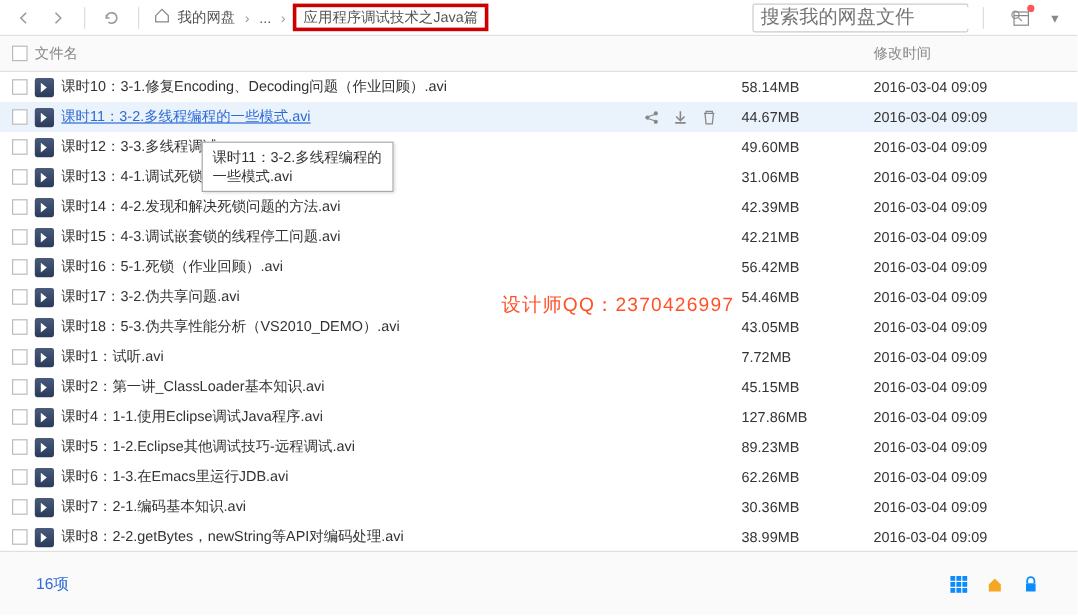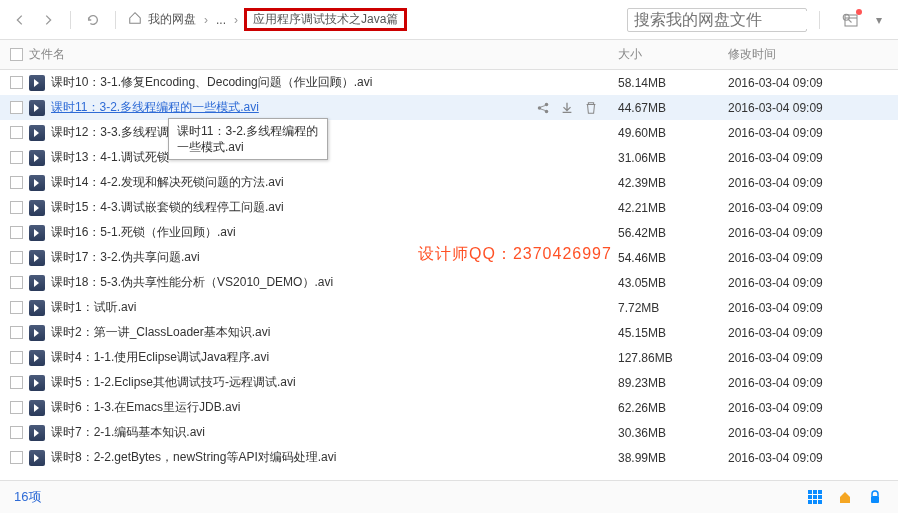--- a/index.html
+++ b/index.html
@@ -1,18 +1,18 @@
 <!DOCTYPE html>
 <html><head>
   <meta charset="utf-8">
   <style>
     * { box-sizing: border-box; margin: 0; padding: 0; }
     body { font-family: "Microsoft YaHei", Arial, sans-serif; font-size: 12px; color: #333; background: #fff; width: 898px; height: 513px; overflow: hidden; position: relative; }
     
-    .toolbar { height: 40px; display: flex; align-items: center; padding: 0 10px; gap: 8px; border-bottom: 1px solid #e0e0e0; }
+    .toolbar { height: 30px; display: flex; align-items: center; padding: 0 10px; gap: 8px; border-bottom: 1px solid #e0e0e0; }
     .nav-btn { width: 20px; height: 20px; display: flex; align-items: center; justify-content: center; color: #999; cursor: pointer; }
     .nav-btn svg { width: 14px; height: 14px; }
     .sep { width: 1px; height: 18px; background: #ddd; margin: 0 4px; }
     .breadcrumb-wrap { display: flex; align-items: center; gap: 6px; }
     .home-icon { color: #888; }
     .crumb { color: #555; }
     .crumb-sep { color: #999; margin: 0 2px; }
     .red-box { border: 3px solid #cc0000; padding: 0 6px; margin-left: -2px; }
     .spacer { flex: 1; }
     .search-box { width: 180px; height: 24px; border: 1px solid #ccc; border-radius: 2px; display: flex; align-items: center; padding: 0 6px; }
@@ -35,21 +35,21 @@
     .video-icon::after { content: ''; position: absolute; left: 5px; top: 4px; border-left: 5px solid #fff; border-top: 4px solid transparent; border-bottom: 4px solid transparent; }
     .fname { flex: 1; color: #333; white-space: nowrap; overflow: hidden; text-overflow: ellipsis; }
     .fname.link { color: #2e6bd6; text-decoration: underline; }
     .row-actions { display: flex; gap: 10px; margin-right: 20px; color: #888; }
     .row-actions span { width: 14px; height: 14px; display: flex; align-items: center; justify-content: center; cursor: pointer; }
     
     .tooltip { position: absolute; top: 118px; left: 168px; background: #fff; border: 1px solid #aaa; padding: 4px 8px; font-size: 12px; color: #333; box-shadow: 1px 1px 3px rgba(0,0,0,0.2); z-index: 10; max-width: 160px; line-height: 16px; }
     
     .watermark { position: absolute; top: 244px; left: 418px; color: #ff3300; font-size: 16px; font-weight: normal; opacity: 0.85; z-index: 5; letter-spacing: 1px; }
     
-    .footer { position: absolute; bottom: 0; left: 0; right: 0; height: 33px; display: flex; align-items: center; padding: 0 14px; border-top: 1px solid #e0e0e0; background: #fafafa; }
+    .footer { position: absolute; bottom: 0; left: 0; right: 0; height: 54px; display: flex; align-items: center; padding: 0 30px; border-top: 1px solid #e0e0e0; background: #fafafa; }
     .footer-count { color: #2e6bd6; font-size: 13px; }
     .footer-right { margin-left: auto; display: flex; gap: 12px; align-items: center; }
     .footer-icon { width: 18px; height: 18px; color: #888; display: flex; align-items: center; justify-content: center; }
     .footer-icon.blue { color: #0a8cff; }
     .footer-icon.orange { color: #f5a623; }
   </style>
 </head>
 <body>
 
 <div class="toolbar">
@@ -100,21 +100,20 @@
         </svg>
         <span class="dot"></span>
       </div>
     <div class="tool-icon">▾</div>
   </div>
 </div>
 
 <div class="header-row">
   <span class="cb"></span>
   <div class="col-name" style="margin-left:6px;">文件名</div>
-  <div class="col-size">大小</div>
   <div class="col-mtime">修改时间</div>
 </div>
 
 <div class="file-list" id="file-list">
     <div class="row">
       <span class="cb"></span>
       <span class="file-icon video-icon"></span>
       <span class="fname">课时10：3-1.修复Encoding、Decoding问题（作业回顾）.avi</span>
       <div class="col-size">58.14MB</div>
       <div class="col-mtime">2016-03-04 09:09</div>

